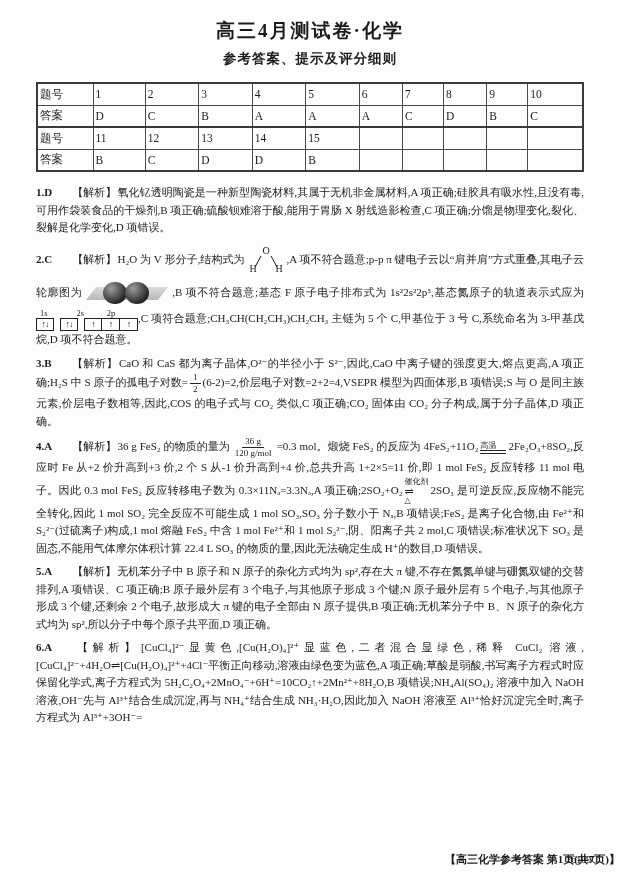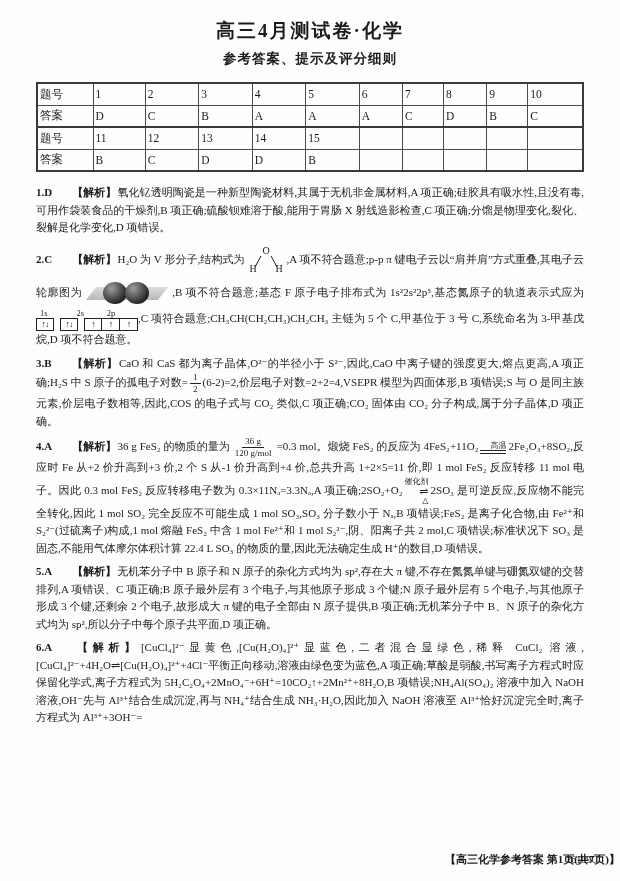--- a/index.html
+++ b/index.html
@@ -46,21 +46,21 @@
   table.ans td.hdr { width: 56px; }
   table.ans tr.group2 td { border-top: 2px solid #3a3a3a; }
 
   .expl {
     font-size: 11px;
     line-height: 17.5px;
     text-align: justify;
     margin-bottom: 6px;
   }
   .ehead { font-weight: bold; margin-right: 20px; }
-  .elabel { font-weight: bold; margin-right: 1px; }
+  .elabel { font-weight: normal; margin-right: 1px; }
 
   
   .water { display: inline-block; vertical-align: middle; margin: 0 2px; }
   .water svg text { font-size: 10px; fill: #1c1c1c; font-family: "Liberation Serif", serif; }
   .water svg line { stroke: #1c1c1c; stroke-width: 1; }
 
   
   .cloud { position: relative; display: inline-block; width: 84px; height: 30px; vertical-align: middle; margin: 0 3px; }
   .cloud-plane {
     position: absolute; left: 6px; top: 9px; width: 72px; height: 13px;
@@ -88,21 +88,21 @@
   .obgroup { display: inline-flex; }
   .obgroup .ob + .ob { border-left: 0; }
 
   
   .frac { display: inline-flex; flex-direction: column; align-items: center;
           vertical-align: middle; font-size: 9px; line-height: 11px; margin: 0 2px; }
   .fnum { border-bottom: 1px solid #222; padding: 0 3px; }
   .fden { padding: 0 3px; }
 
   
-  .cond { display: inline-flex; flex-direction: column; align-items: flex-end;
+  .cond { display: inline-flex; flex-direction: column; align-items: flex-start;
           vertical-align: middle; margin: 0 2px; }
   .ctop { font-size: 8px; line-height: 9px; }
   .cmid { font-size: 11px; line-height: 10px; }
   .cbot { font-size: 8px; line-height: 9px; }
   .cbar { width: 26px; height: 4px; border-top: 1px solid #222; border-bottom: 1px solid #222; }
 
   .footer {
     position: absolute; bottom: 14px; left: 0; width: 100%;
     text-align: right; font-size: 11px; font-weight: bold;
   }

